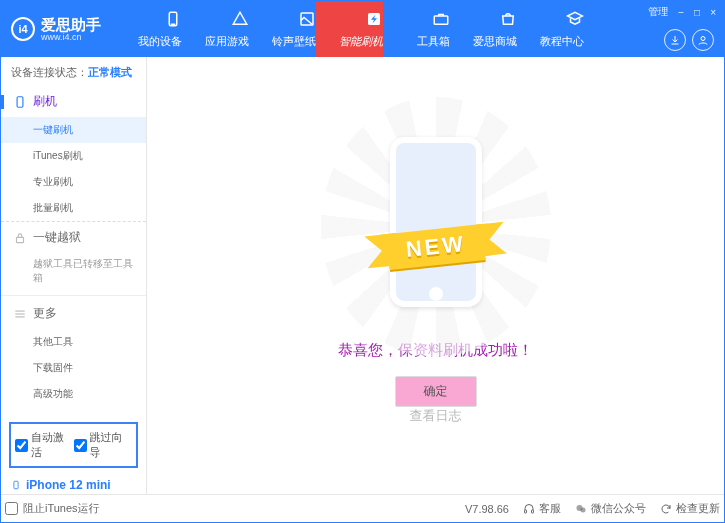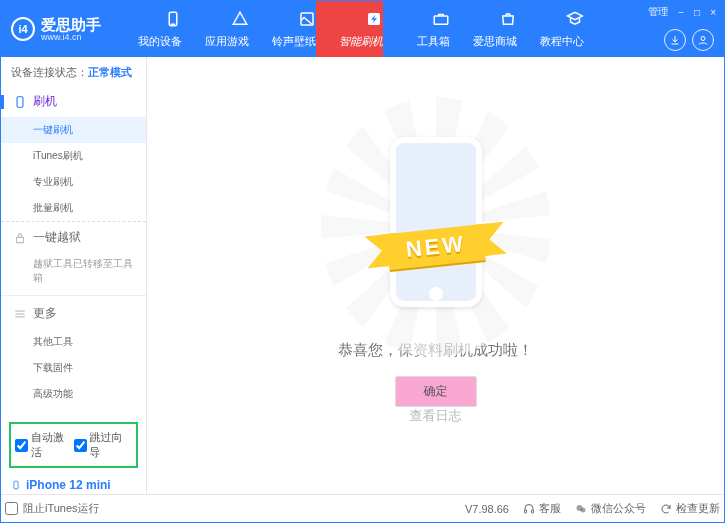--- a/index.html
+++ b/index.html
@@ -30,36 +30,36 @@
 .section-head .sh-icon { width: 14px; height: 14px; opacity: .65; }
 .section-head.primary { color: #6d28d9; }
 .section-head.primary .bar { width: 3px; height: 14px; background: #2a7fff; margin-left: -12px; margin-right: 3px; }
 .section-head.primary .sh-icon { opacity: 1; }
 .sub-items { }
 .sub-item { padding: 6px 10px 6px 32px; font-size: 10px; color: #666; cursor: pointer; }
 .sub-item.active { background: #e9f2ff; color: #2a7fff; }
 .sub-item.dashed-after { border-bottom: 1px dashed #ddd; }
 .jb-note { font-size: 10px; color: #999; padding: 4px 10px 8px 32px; line-height: 1.4; }
 .divider { border-top: 1px solid #eee; margin: 2px 0; }
-.checks-box { margin: 6px 8px 4px; display: flex; font-size: 11px; color: #555; padding: 6px 4px; border: 2px solid #22c55e; }
+.checks-box { margin: 6px 8px 4px; display: flex; font-size: 11px; color: #555; padding: 6px 4px; border: 2px solid #3b82f6; }
 .checks-box label { display: flex; align-items: center; gap: 3px; }
 .device-block { padding: 6px 10px 2px; }
 .device-name { color: #2a7fff; font-weight: 600; font-size: 12px; display: flex; align-items: center; gap: 5px; }
 
 
 .main { flex: 1; position: relative; display: flex; flex-direction: column; align-items: center; justify-content: center; }
 .phone-illus { position: relative; width: 170px; height: 200px; }
 .sunburst { position: absolute; inset: -30px; border-radius: 50%; background: repeating-conic-gradient(#f3f3f3 0deg 12deg, #ffffff 12deg 24deg); opacity: .6; }
 .phone { position: absolute; left: 50%; top: 50%; transform: translate(-50%,-53%); width: 92px; height: 170px; border-radius: 14px; background: #e8effc; box-shadow: inset 0 0 0 6px #fff, 0 2px 4px rgba(0,0,0,.1); }
 .phone:after { content: ""; position: absolute; left: 50%; bottom: 6px; width: 14px; height: 14px; border-radius: 50%; background: #fff; transform: translateX(-50%); }
 .ribbon { position: absolute; left: 50%; top: 60%; transform: translate(-50%,-50%) rotate(-6deg); background: #ffcf2d; color: #fff; font-weight: 900; letter-spacing: 3px; font-size: 22px; padding: 5px 18px; text-shadow: 0 2px 0 #e0a400; box-shadow: 0 2px 0 #e0a400; }
 .ribbon:before,.ribbon:after{content:"";position:absolute;top:0;border:16px solid #ffcf2d;}
 .ribbon:before{left:-22px;border-left-color:transparent;}
 .ribbon:after{right:-22px;border-right-color:transparent;}
-.success-msg { margin-top: 14px; font-size: 15px; color: #737373; }
+.success-msg { margin-top: 14px; font-size: 15px; color: #a21caf; }
 .ok-btn { margin-top: 16px; padding: 6px 28px; border: 1px solid #ddd; background: #f9a8d4; cursor: pointer; color: #555; font-size: 12px; border-radius: 2px; }
 .log-link { margin-top: 0; font-size: 13px; color: #b9b9b9; cursor: pointer; }
 
 
 .footer { height: 28px; border-top: 1px solid #e6e6e6; display: flex; align-items: center; padding: 0 4px; font-size: 11px; color: #666; }
 .footer .fl { display: flex; align-items: center; gap: 5px; }
 .footer .spacer { flex: 1; }
 .footer .fitem { margin-left: 14px; display: flex; align-items: center; gap: 4px; cursor: pointer; text-align: center; }
 
 svg { display: block; }

